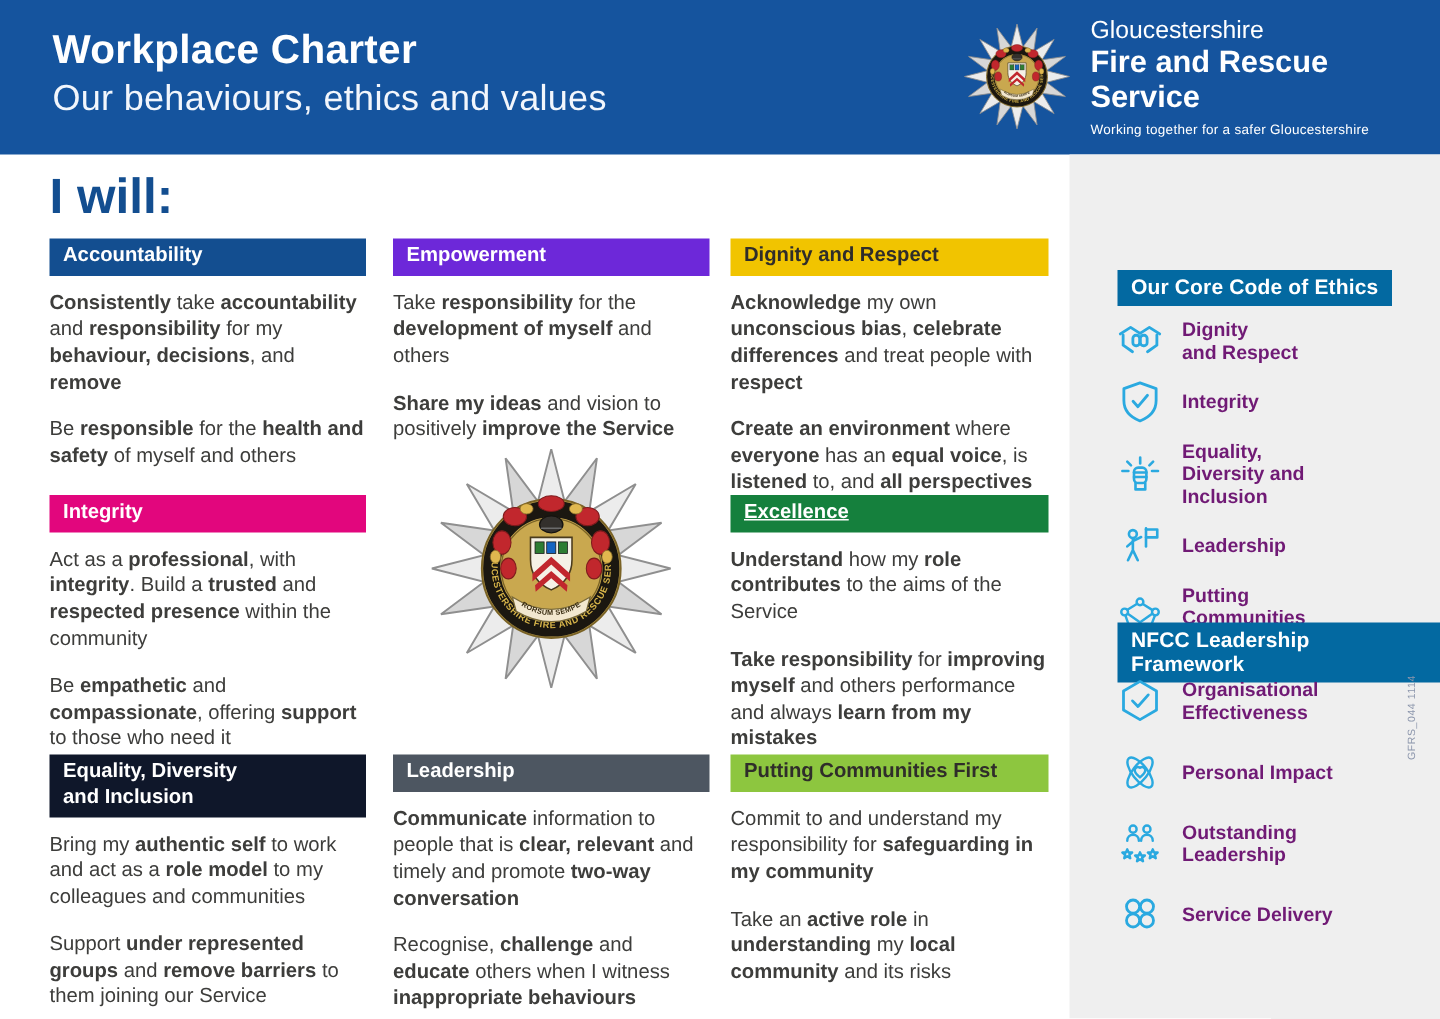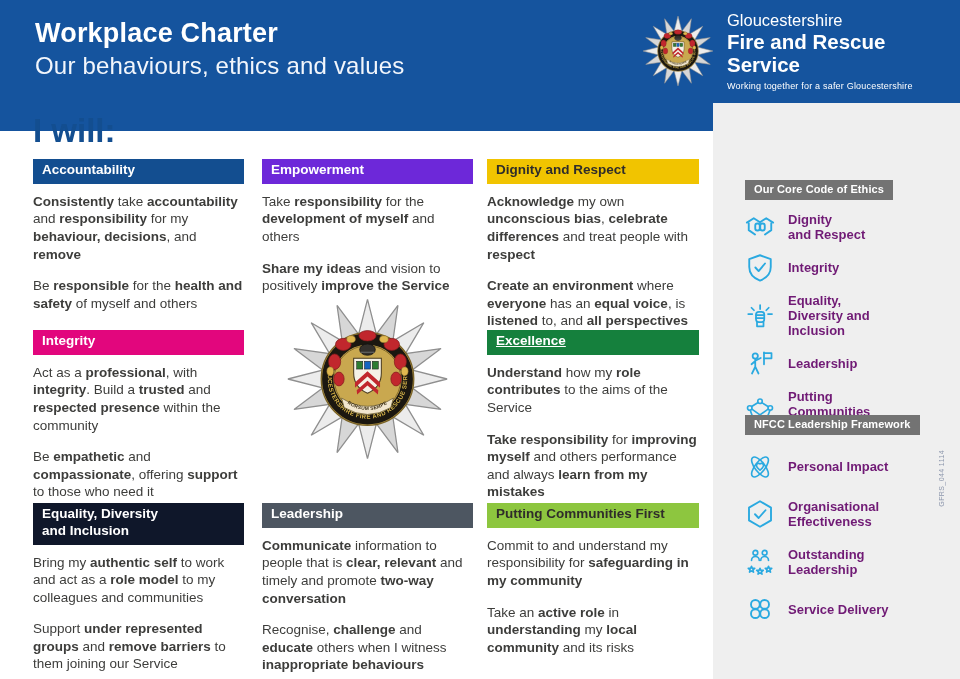--- a/index.html
+++ b/index.html
@@ -2,21 +2,21 @@
 <html><head>
 <meta charset="utf-8">
 <style>
   html,body{margin:0;padding:0}
   body{
     width:960px;height:679px;position:relative;overflow:hidden;
     background:#ffffff;font-family:"Liberation Sans",sans-serif;
     -webkit-font-smoothing:antialiased;
   }
   
-  #header{position:absolute;left:0;top:0;width:960px;height:131px;background:#15549E;}
+  #header{position:absolute;left:0;top:0;width:960px;height:103px;background:#15549E;}
   .header-titles{position:absolute;left:35px;top:18px;color:#ffffff;}
   .header-titles h1{margin:0;font-size:27px;font-weight:700;letter-spacing:.2px;}
   .header-titles h2{margin:3px 0 0;font-size:24px;font-weight:400;color:#f2f6fc;letter-spacing:.2px;}
   #logo{position:absolute;left:640px;top:10px;display:flex;align-items:center;gap:11px;color:#ffffff;}
   .logo-badge{width:76px;height:82px;flex:0 0 76px;}
   .logo-text .l1{font-size:16.5px;font-weight:400;line-height:1.15;}
   .logo-text .l2{font-size:20.5px;font-weight:700;line-height:1.15;}
   .logo-text .l3{font-size:9px;font-weight:400;margin-top:4px;letter-spacing:.2px;}
   
   #iwill{position:absolute;left:33px;top:112px;font-size:33px;font-weight:700;color:#134E90;margin:0;}
@@ -29,21 +29,21 @@
   .card-dignity{left:487px;top:159px;width:212px}
   .card-excellence{left:487px;top:330px;width:212px}
   .card-communities{left:487px;top:503px;width:212px}
   .card-header{font-size:13.5px;font-weight:700;padding:3px 9px 5px;line-height:1.25;white-space:pre-line;}
   .card-body p{margin:9px 0 0;font-size:13.5px;line-height:1.3;color:#3D3D3B;}
   .card-body p + p{margin-top:14px;}
   .card-body b{font-weight:700;}
   .crest-main{position:absolute;left:281px;top:287px;width:173px;height:184px;}
   
   #sidebar{position:absolute;left:713px;top:103px;width:247px;height:576px;background:#EFEFEF;}
-  .side-heading{position:absolute;background:#737373;color:#ffffff;font-size:11px;font-weight:700;padding:3px 9px 5px;letter-spacing:.1px;}
+  .side-heading{position:absolute;background:#0369a1;color:#ffffff;font-size:14px;font-weight:700;padding:3px 9px 5px;letter-spacing:.1px;}
   #ethics-heading{left:745px;top:180px;}
   #nfcc-heading{left:745px;top:415px;}
   .side-list{position:absolute;left:745px;width:185px;display:flex;flex-direction:column;}
   #ethics-list{top:212px;gap:10px;}
   #nfcc-list{top:452px;gap:17px;}
   .side-item{display:flex;align-items:center;gap:13px;}
   .side-icon{width:30px;height:30px;flex:0 0 30px;color:#2AA9E0;}
   .side-label{font-size:13px;font-weight:700;color:#701a75;line-height:1.18;white-space:pre-line;}
   #doc-code{
     position:absolute;left:938px;top:450px;font-size:7px;color:#8C96AC;
@@ -289,33 +289,33 @@
       </svg>
       <div class="side-label">Putting
 Communities
 First</div>
     </div>
   </div>
 <div id="nfcc-heading" class="side-heading">NFCC Leadership Framework</div>
 <div id="nfcc-list" class="side-list">
     <div class="side-item">
       <svg class="side-icon" viewBox="0 0 24 24">
-        <use href="#personal-impact-icon"></use>
-      </svg>
-      <div class="side-label">Personal Impact</div>
-    </div>
-    <div class="side-item">
-      <svg class="side-icon" viewBox="0 0 24 24">
         <use href="#organisational-effectiveness-icon"></use>
       </svg>
       <div class="side-label">Organisational
 Effectiveness</div>
     </div>
     <div class="side-item">
       <svg class="side-icon" viewBox="0 0 24 24">
+        <use href="#personal-impact-icon"></use>
+      </svg>
+      <div class="side-label">Personal Impact</div>
+    </div>
+    <div class="side-item">
+      <svg class="side-icon" viewBox="0 0 24 24">
         <use href="#outstanding-leadership-icon"></use>
       </svg>
       <div class="side-label">Outstanding
 Leadership</div>
     </div>
     <div class="side-item">
       <svg class="side-icon" viewBox="0 0 24 24">
         <use href="#service-delivery-icon"></use>
       </svg>
       <div class="side-label">Service Delivery</div>

